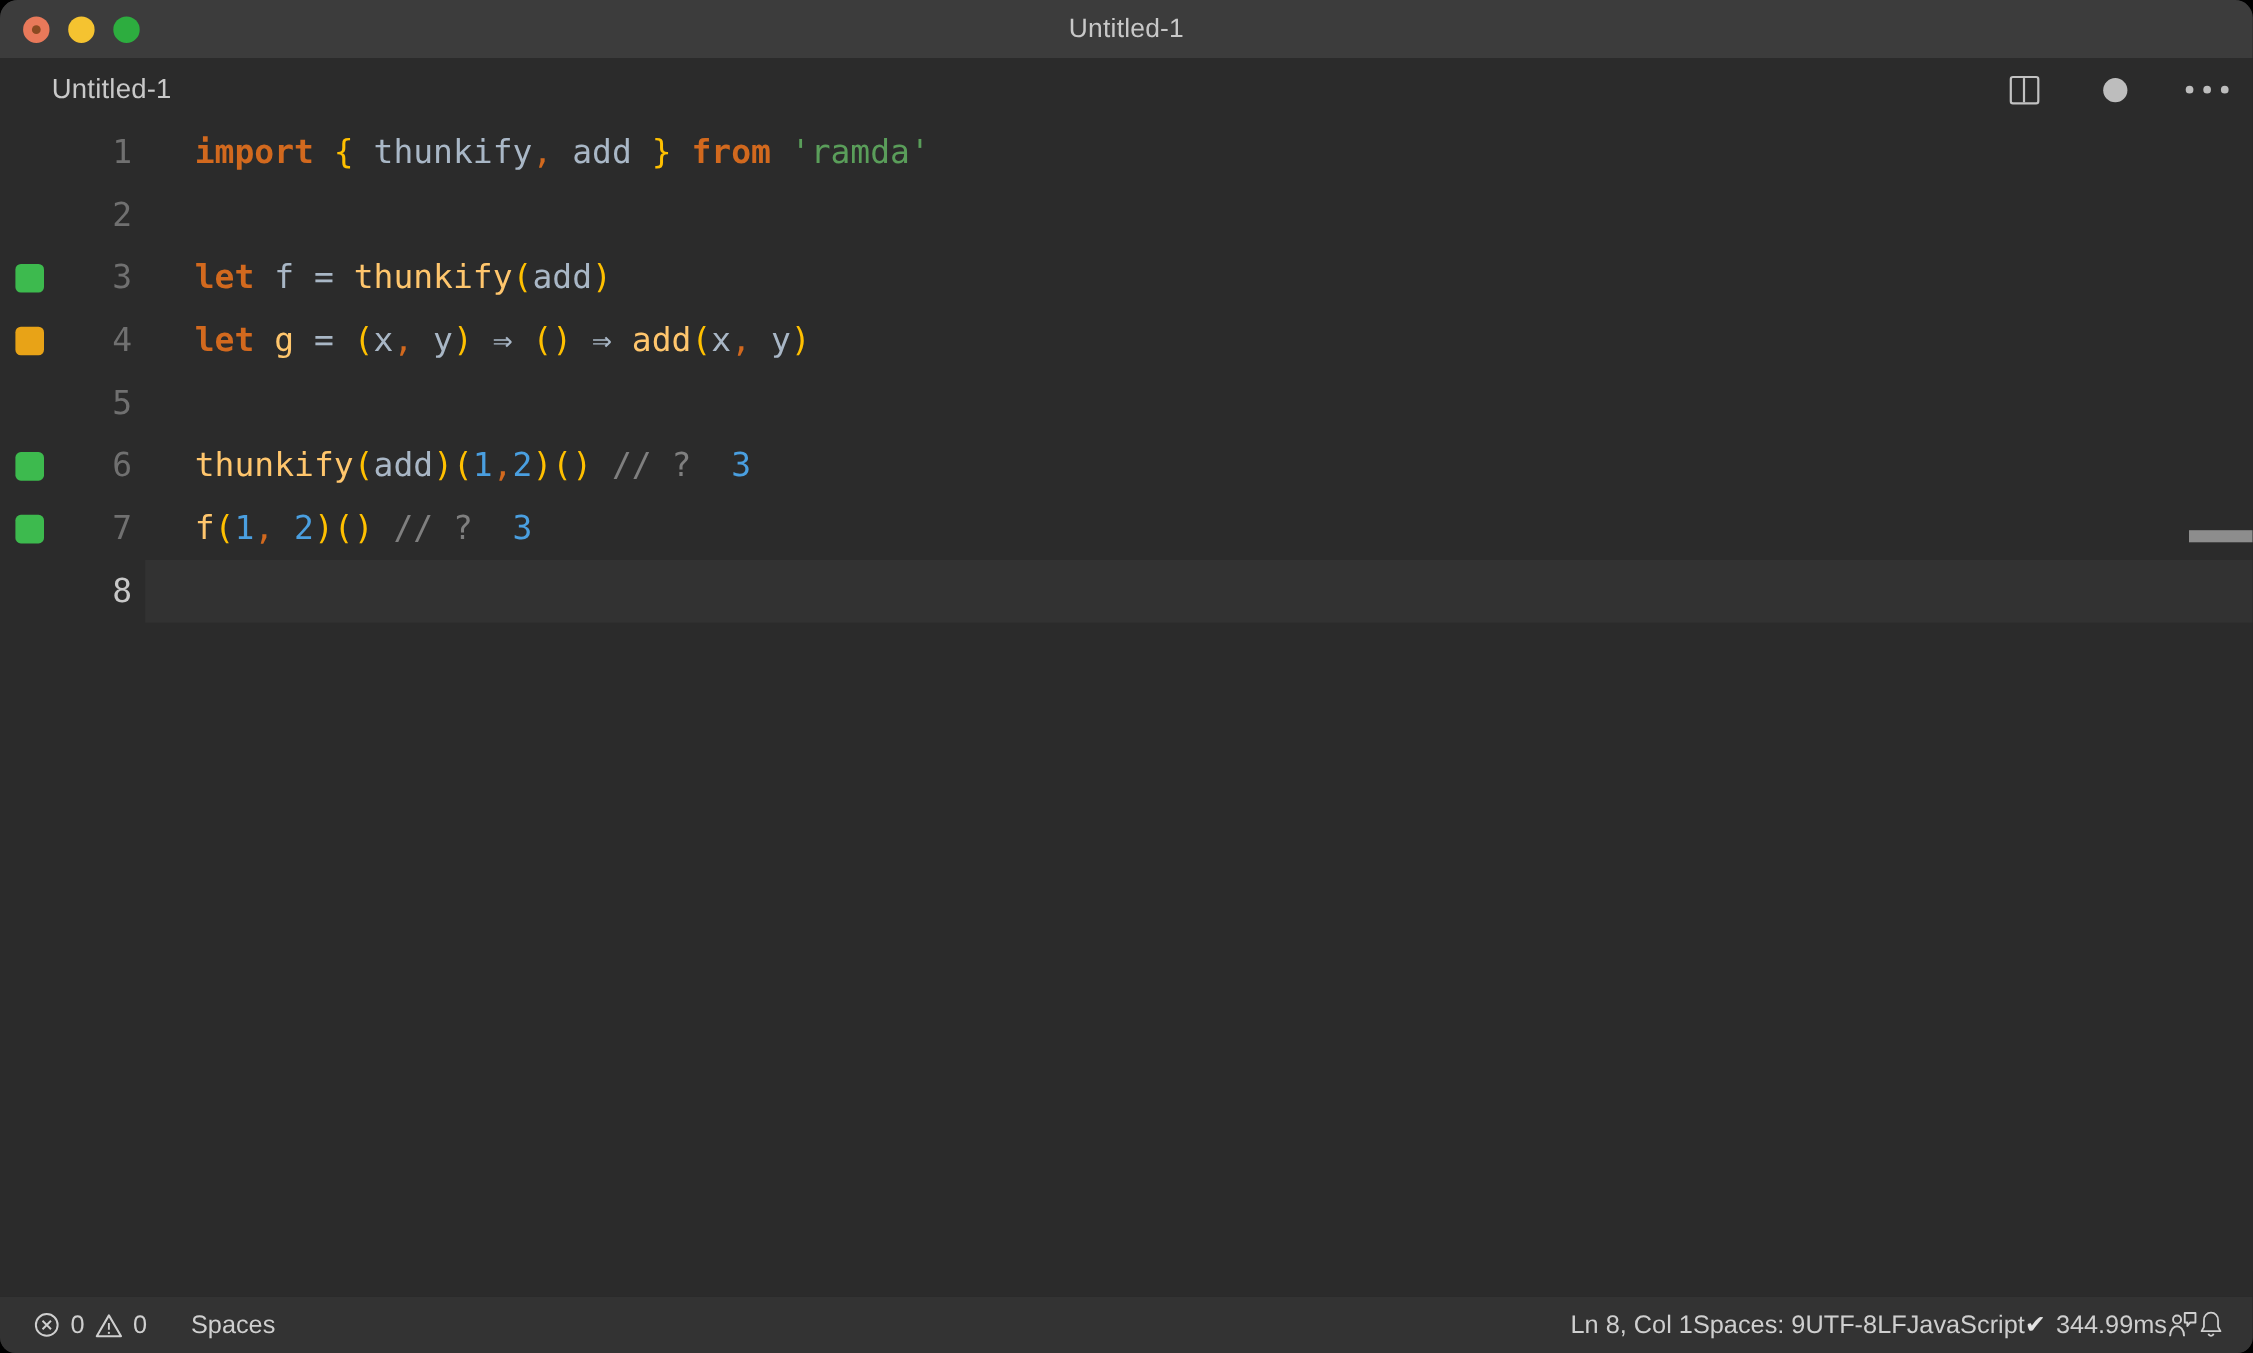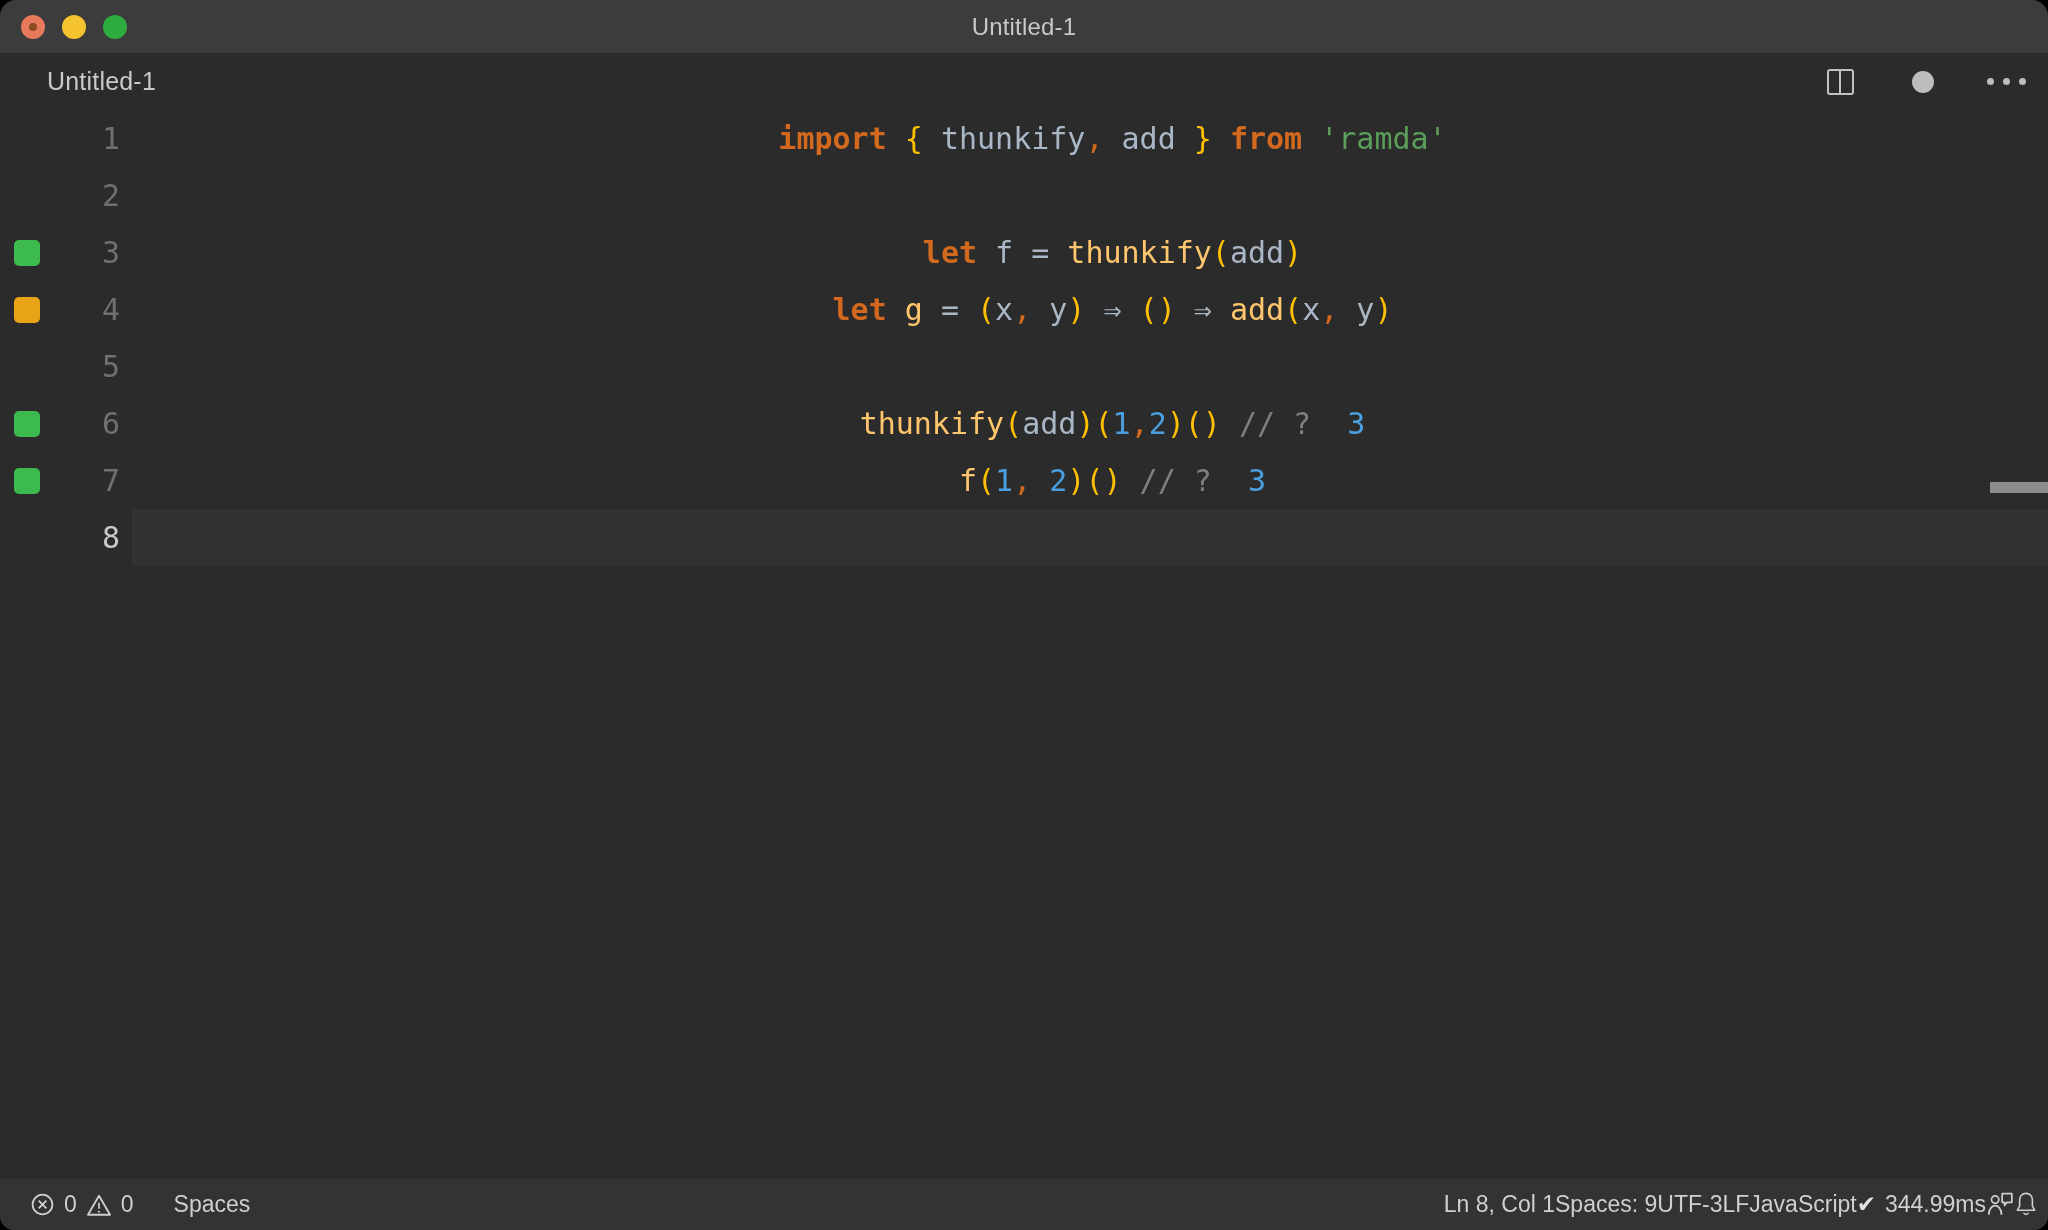--- a/index.html
+++ b/index.html
@@ -171,21 +171,20 @@
   }
   .ln.active { color: #c8c8c8; }
   .code-text {
     flex: 1 1 auto;
     height: 57px;
     line-height: 57px;
     padding-left: 45px;
     white-space: pre;
     color: #a9b7c6;
     letter-spacing: 0px;
-    text-align: center;
   }
 
   
   .t-key      { color: #d2691e; font-weight: bold; }
   .t-brace    { color: #ffc000; }
   .t-ident    { color: #a9b7c6; }
   .t-fn       { color: #ffc66d; }
   .t-str      { color: #5a9e5a; }
   .t-num      { color: #4a9fe0; }
   .t-punct    { color: #d2691e; }
@@ -217,21 +216,21 @@
     color: #cfcfcf;
   }
   .sb-left {
     display: flex; align-items: center;
     padding-left: 30px;
     gap: 13px;
   }
   .sb-right {
     margin-left: auto;
     display: flex; align-items: center;
-    padding-right: 10px;
+    padding-right: 26px;
   }
   .sb-item { display: flex; align-items: center; gap: 9px; white-space: nowrap; }
   .sb-gap { width: 14px; }
 
   .err-icon { width: 25px; height: 25px; }
   .warn-icon { width: 26px; height: 24px; }
   .check { font-size: 23px; color: #e2e2e2; }
   .person-icon { width: 28px; height: 28px; }
   .bell-icon { width: 24px; height: 27px; }
 </style>
@@ -330,21 +329,21 @@
         </svg>
         <span>0</span>
       </div>
       <div class="sb-gap"></div>
       <div class="sb-item">Spaces</div>
     </div>
 
     <div class="sb-right">
       <div class="sb-item">Ln 8, Col 1</div>
       <div class="sb-item">Spaces: 9</div>
-      <div class="sb-item">UTF-3</div>
+      <div class="sb-item">UTF-8</div>
       <div class="sb-item">LF</div>
       <div class="sb-item">JavaScript</div>
       <div class="sb-item">
         <span class="check">✔</span>
         <span>344.99ms</span>
       </div>
       <div class="sb-item">
         <svg class="person-icon" viewBox="0 0 26 26">
           <circle cx="8.5" cy="8" r="3.4" fill="none" stroke="#cfcfcf" stroke-width="1.6"></circle>
           <path d="M2.6 22 C2.6 16.2 6 13.6 8.5 13.6 C11 13.6 14.4 16.2 14.4 22" fill="none" stroke="#cfcfcf" stroke-width="1.6"></path>

